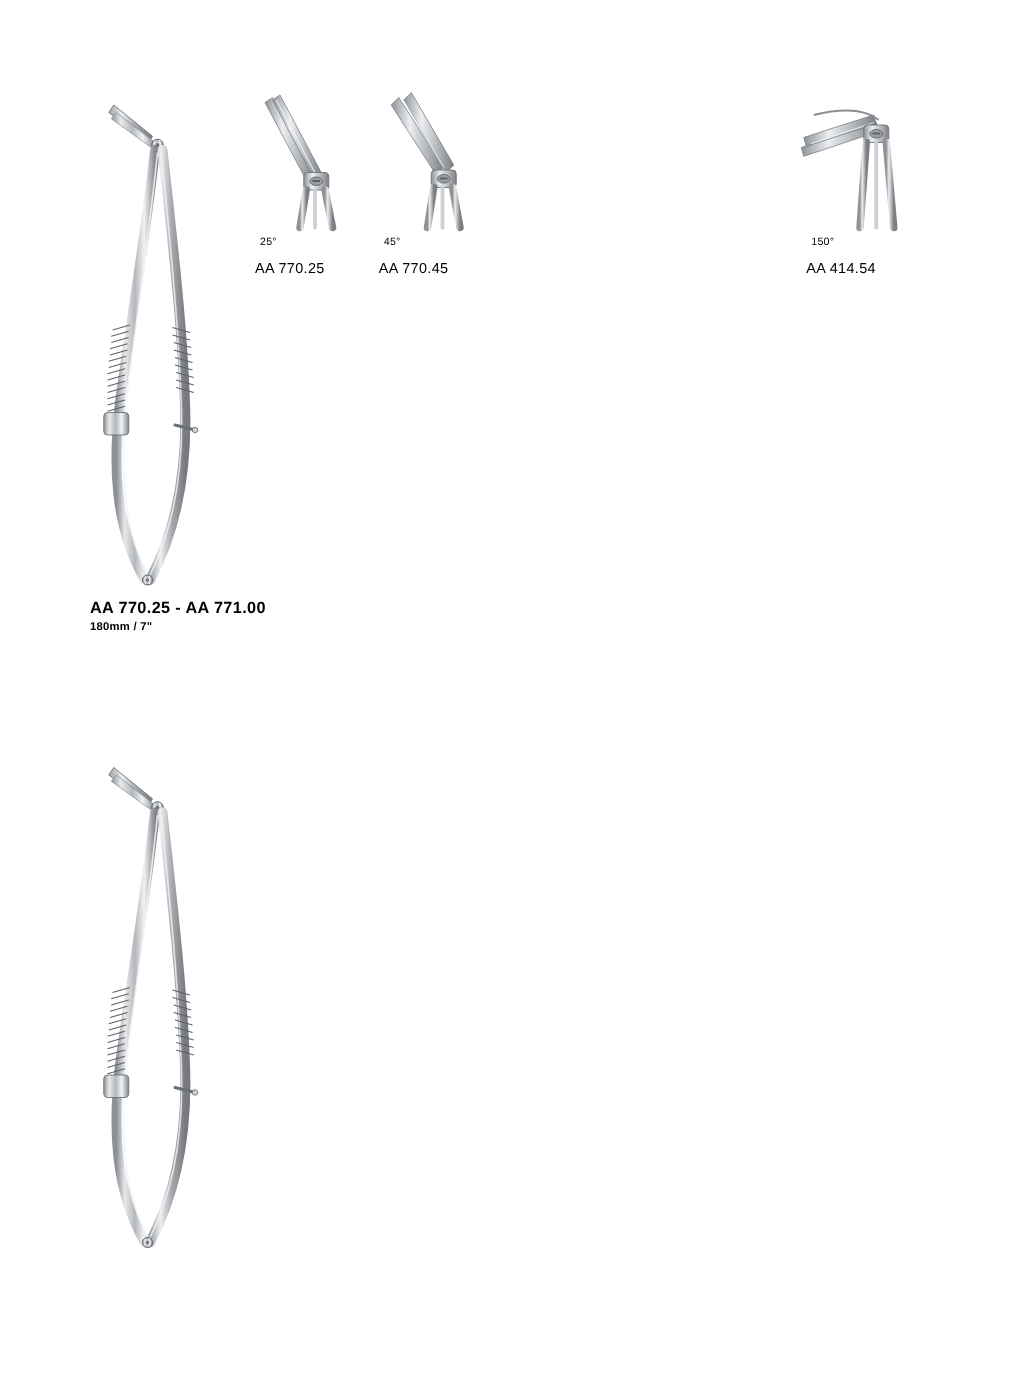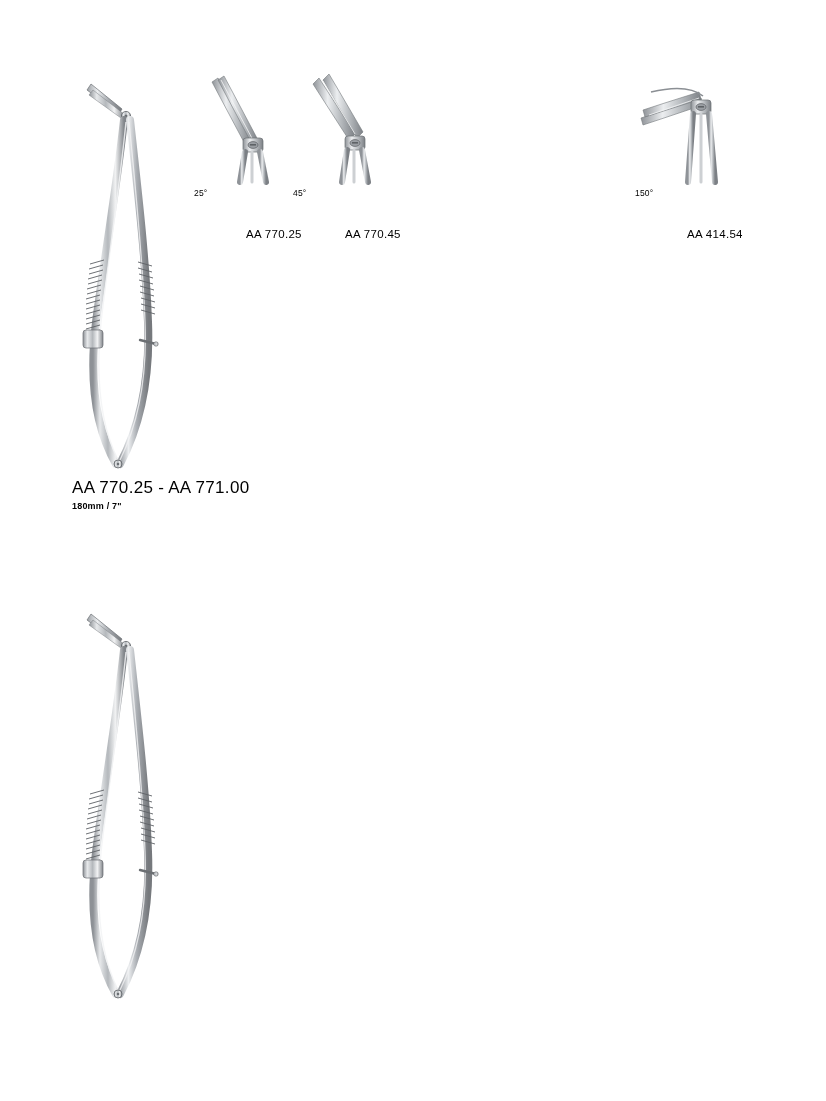--- a/index.html
+++ b/index.html
@@ -42,22 +42,22 @@
   .full-instrument svg { display: block; }
 
   .group-caption {
     position: absolute;
     left: 72px;
     width: 320px;
   }
   #group-0 .group-caption { top: 478px; }
 
   .group-caption .code {
-    font-size: 17px;
-    font-weight: normal;
+    font-size: 13px;
+    font-weight: bold;
     letter-spacing: 0.3px;
     color: #000;
     white-space: nowrap;
   }
   .group-caption .size {
     margin-top: 3px;
     font-size: 9px;
     font-weight: bold;
     color: #000;
     letter-spacing: 0.2px;
@@ -82,35 +82,34 @@
     left: 0;
     top: 0;
     width: 120px;
     height: 120px;
   }
   .variant .tip-art svg { display: block; }
 
   .variant .angle {
     position: absolute;
     top: 118px;
-    left: 4px;
+    left: 18px;
     font-size: 8.5px;
     color: #000;
     letter-spacing: 0.2px;
     text-align: right;
   }
   .variant .ref {
     position: absolute;
-    top: 158px;
+    top: 139px;
     left: 14px;
     font-size: 11.5px;
     color: #000;
     letter-spacing: 0.3px;
     white-space: nowrap;
-    margin-left: 42px;
   }
 
   .v0 { left: 0px; }
   .v1 { left: 99px; }
   .v2 { left: 201px; }
   .v3 { left: 311px; }
   .v4 { left: 441px; }
 </style>
 </head>
 <body>

